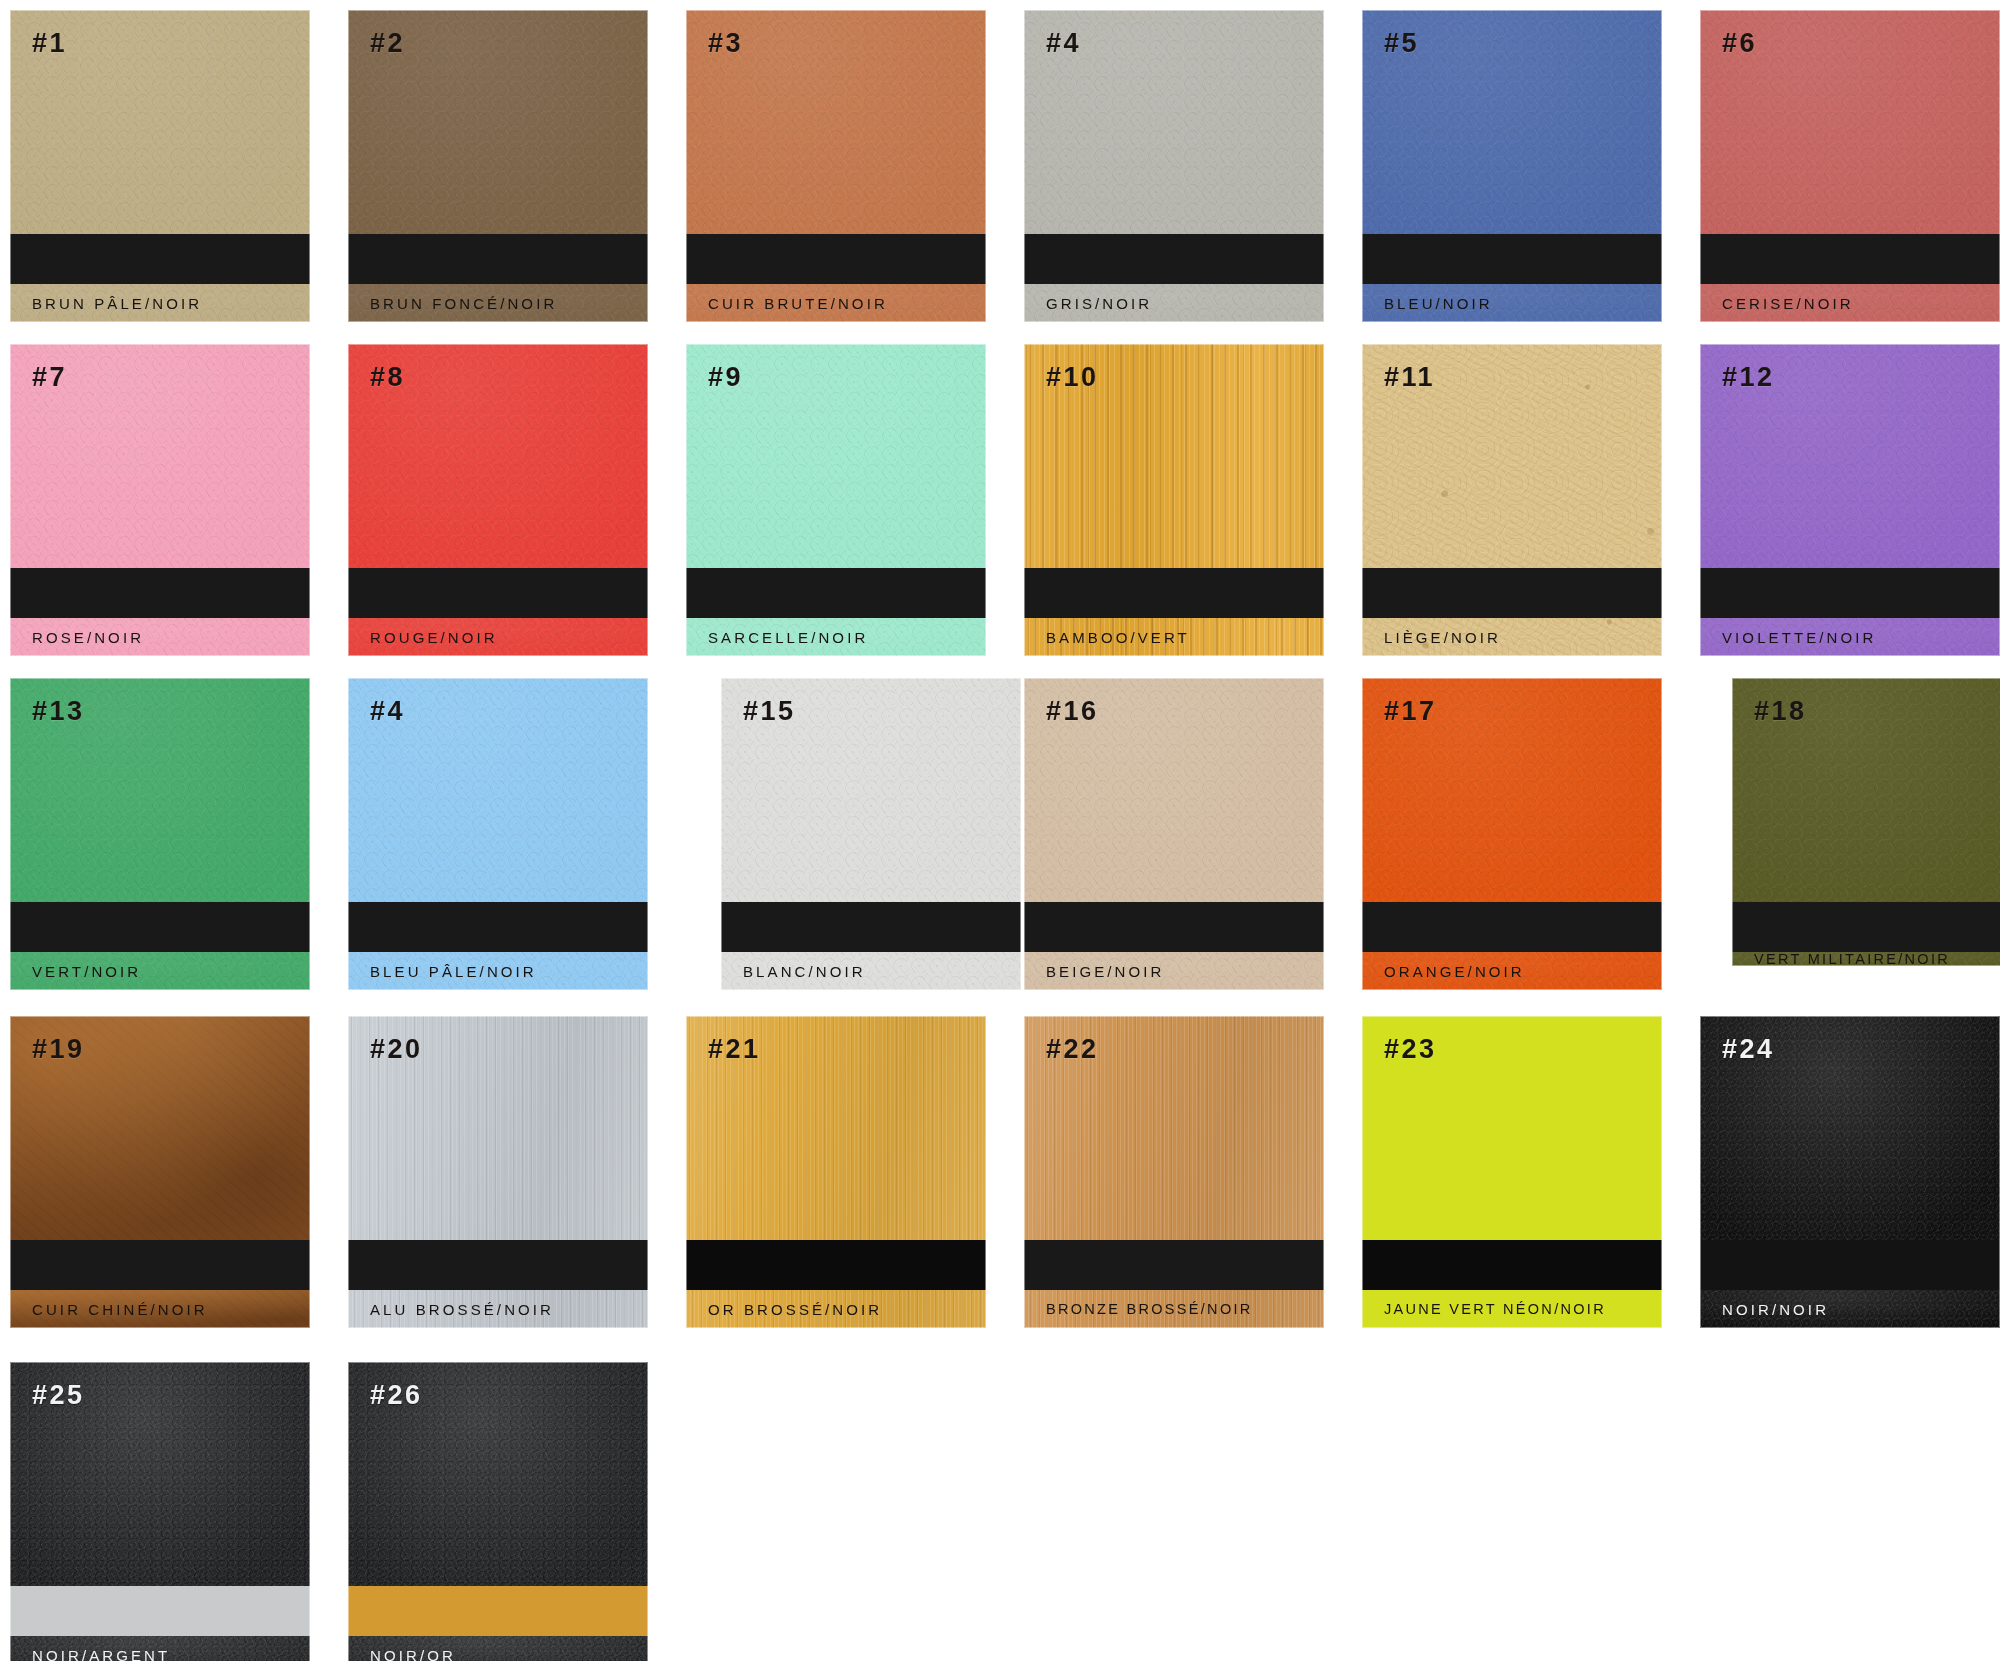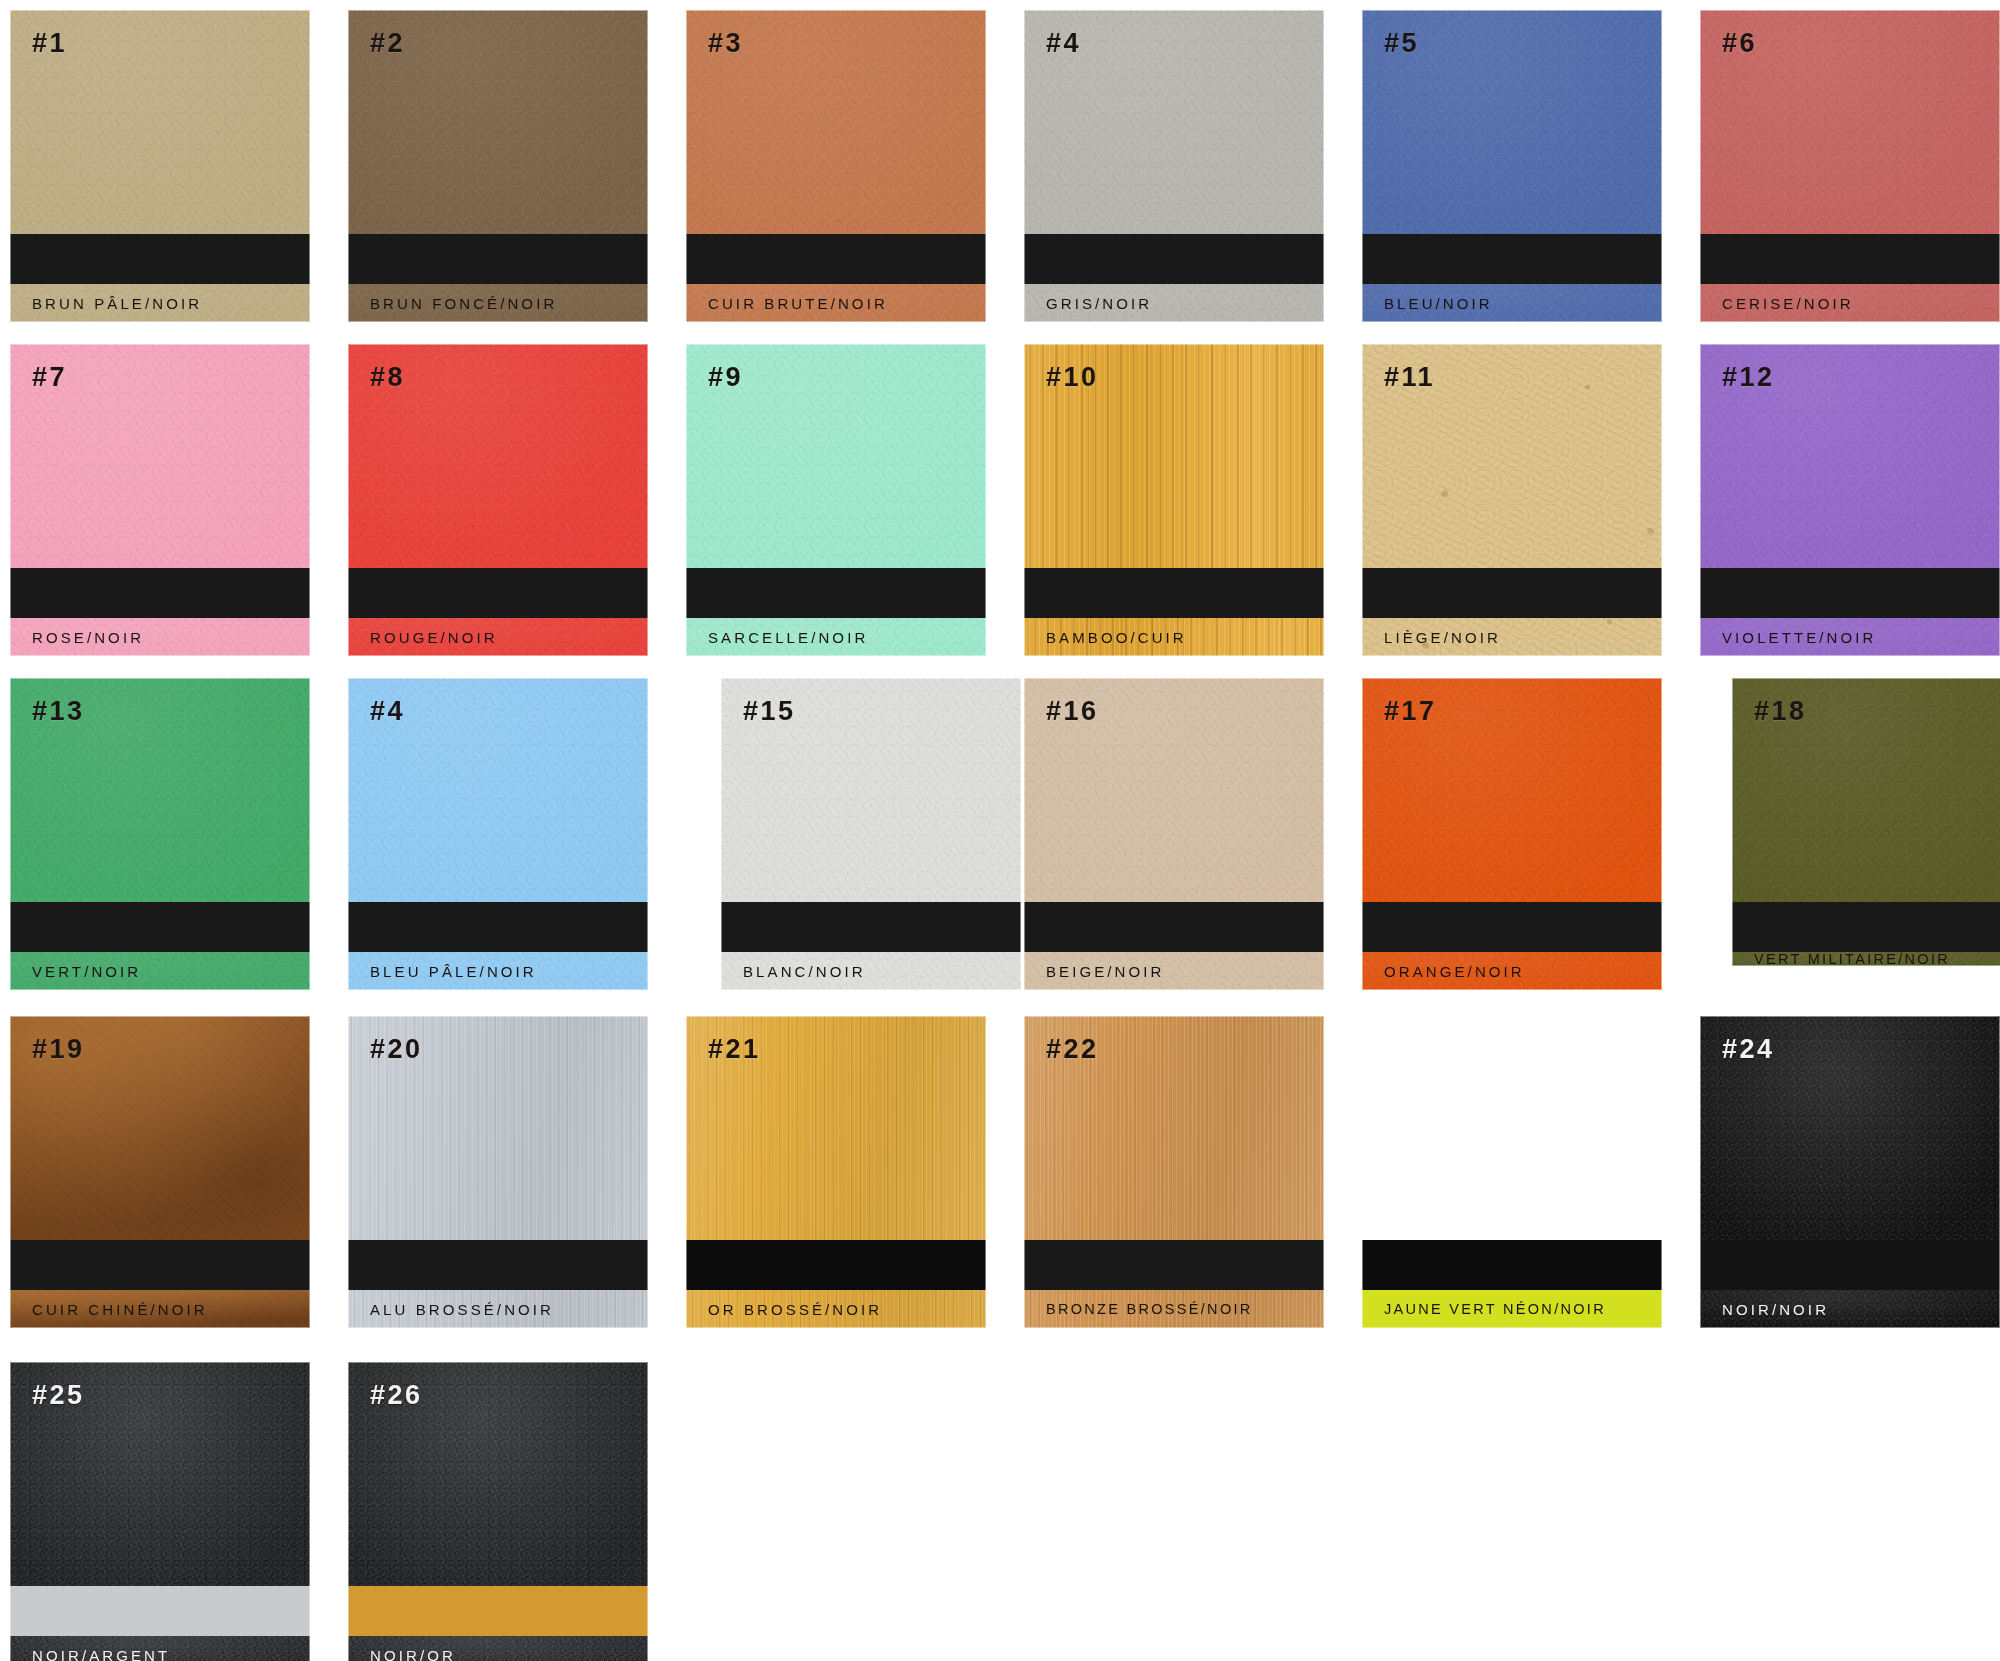--- a/index.html
+++ b/index.html
@@ -174,21 +174,21 @@
       </div>
     </div>
     <div class="swatch framed" style="left: 1024px; top: 344px; width: 300px; height: 312px;">
       <div class="field">
         <div class="tex" style="background:#e8ab33;background-image:repeating-linear-gradient(90deg,rgba(255,255,255,.16) 0px,rgba(255,255,255,.16) 1px,rgba(0,0,0,0) 1px,rgba(0,0,0,0) 5px),repeating-linear-gradient(90deg,rgba(120,70,10,.20) 0px,rgba(120,70,10,.20) 2px,rgba(0,0,0,0) 2px,rgba(0,0,0,0) 13px),repeating-linear-gradient(90deg,rgba(90,50,5,.12) 0px,rgba(90,50,5,.12) 1px,rgba(0,0,0,0) 1px,rgba(0,0,0,0) 31px),linear-gradient(90deg,rgba(255,255,255,.12),rgba(0,0,0,.05) 40%,rgba(255,255,255,.10) 70%,rgba(0,0,0,.07));"></div>
         <div class="idx">#10</div>
       </div>
       <div class="band" style="background: rgb(25, 25, 26);"></div>
       <div class="strip">
         <div class="tex" style="background:#e8ab33;background-image:repeating-linear-gradient(90deg,rgba(255,255,255,.16) 0px,rgba(255,255,255,.16) 1px,rgba(0,0,0,0) 1px,rgba(0,0,0,0) 5px),repeating-linear-gradient(90deg,rgba(120,70,10,.20) 0px,rgba(120,70,10,.20) 2px,rgba(0,0,0,0) 2px,rgba(0,0,0,0) 13px),repeating-linear-gradient(90deg,rgba(90,50,5,.12) 0px,rgba(90,50,5,.12) 1px,rgba(0,0,0,0) 1px,rgba(0,0,0,0) 31px),linear-gradient(90deg,rgba(255,255,255,.12),rgba(0,0,0,.05) 40%,rgba(255,255,255,.10) 70%,rgba(0,0,0,.07));"></div>
-        <div class="lbl">BAMBOO/CUIR</div>
+        <div class="lbl">BAMBOO/VERT</div>
       </div>
     </div>
     <div class="swatch framed" style="left: 1362px; top: 344px; width: 300px; height: 312px;">
       <div class="field">
         <div class="tex" style="background:#dcc38b;background-image:radial-gradient(circle at 12% 18%,rgba(150,110,55,.35) 0 2px,rgba(0,0,0,0) 3px),radial-gradient(circle at 34% 62%,rgba(150,110,55,.30) 0 3px,rgba(0,0,0,0) 4px),radial-gradient(circle at 68% 28%,rgba(150,110,55,.32) 0 2px,rgba(0,0,0,0) 3px),radial-gradient(circle at 83% 74%,rgba(150,110,55,.28) 0 3px,rgba(0,0,0,0) 4px),radial-gradient(circle at 52% 12%,rgba(255,245,215,.35) 0 3px,rgba(0,0,0,0) 4px),radial-gradient(circle at 20% 86%,rgba(255,245,215,.30) 0 2px,rgba(0,0,0,0) 3px),repeating-radial-gradient(circle at 30% 40%,rgba(140,100,50,.10) 0 1px,rgba(0,0,0,0) 1px 6px),repeating-radial-gradient(circle at 75% 65%,rgba(255,250,225,.12) 0 1px,rgba(0,0,0,0) 1px 7px),repeating-linear-gradient(27deg,rgba(130,95,45,.07) 0 2px,rgba(0,0,0,0) 2px 7px);background-size:auto,auto,auto,auto,auto,auto,34px 34px,27px 27px,auto;"></div>
         <div class="idx">#11</div>
       </div>
       <div class="band" style="background: rgb(25, 25, 26);"></div>
       <div class="strip">
         <div class="tex" style="background:#dcc38b;background-image:radial-gradient(circle at 12% 18%,rgba(150,110,55,.35) 0 2px,rgba(0,0,0,0) 3px),radial-gradient(circle at 34% 62%,rgba(150,110,55,.30) 0 3px,rgba(0,0,0,0) 4px),radial-gradient(circle at 68% 28%,rgba(150,110,55,.32) 0 2px,rgba(0,0,0,0) 3px),radial-gradient(circle at 83% 74%,rgba(150,110,55,.28) 0 3px,rgba(0,0,0,0) 4px),radial-gradient(circle at 52% 12%,rgba(255,245,215,.35) 0 3px,rgba(0,0,0,0) 4px),radial-gradient(circle at 20% 86%,rgba(255,245,215,.30) 0 2px,rgba(0,0,0,0) 3px),repeating-radial-gradient(circle at 30% 40%,rgba(140,100,50,.10) 0 1px,rgba(0,0,0,0) 1px 6px),repeating-radial-gradient(circle at 75% 65%,rgba(255,250,225,.12) 0 1px,rgba(0,0,0,0) 1px 7px),repeating-linear-gradient(27deg,rgba(130,95,45,.07) 0 2px,rgba(0,0,0,0) 2px 7px);background-size:auto,auto,auto,auto,auto,auto,34px 34px,27px 27px,auto;"></div>
@@ -310,20 +310,24 @@
         <div class="tex" style="background:#cf9350;background-image:repeating-linear-gradient(90deg,rgba(255,255,255,.14) 0px,rgba(255,255,255,.14) 1px,rgba(0,0,0,0) 1px,rgba(0,0,0,0) 4px),repeating-linear-gradient(90deg,rgba(0,0,0,.07) 0px,rgba(0,0,0,.07) 1px,rgba(0,0,0,0) 1px,rgba(0,0,0,0) 9px),linear-gradient(100deg,rgba(255,255,255,.22),rgba(255,255,255,0) 35%,rgba(0,0,0,.06) 62%,rgba(255,255,255,.14));"></div>
         <div class="idx">#22</div>
       </div>
       <div class="band" style="background: rgb(25, 25, 26);"></div>
       <div class="strip">
         <div class="tex" style="background:#cf9350;background-image:repeating-linear-gradient(90deg,rgba(255,255,255,.14) 0px,rgba(255,255,255,.14) 1px,rgba(0,0,0,0) 1px,rgba(0,0,0,0) 4px),repeating-linear-gradient(90deg,rgba(0,0,0,.07) 0px,rgba(0,0,0,.07) 1px,rgba(0,0,0,0) 1px,rgba(0,0,0,0) 9px),linear-gradient(100deg,rgba(255,255,255,.22),rgba(255,255,255,0) 35%,rgba(0,0,0,.06) 62%,rgba(255,255,255,.14));"></div>
         <div class="lbl tight">BRONZE BROSSÉ/NOIR</div>
       </div>
     </div>
     <div class="swatch framed" style="left: 1362px; top: 1016px; width: 300px; height: 312px;">
+      <div class="field">
+        <div class="tex" style="background:#d2e020;"></div>
+        <div class="idx">#23</div>
+      </div>
       <div class="band" style="background: rgb(11, 11, 11);"></div>
       <div class="strip">
         <div class="tex" style="background:#d2e020;"></div>
         <div class="lbl tight">JAUNE VERT NÉON/NOIR</div>
       </div>
     </div>
     <div class="swatch framed" style="left: 1700px; top: 1016px; width: 300px; height: 312px;">
       <div class="field">
         <div class="tex" style="background:#121212;background-image:radial-gradient(ellipse at 46% 32%,rgba(255,255,255,.13),rgba(0,0,0,0) 62%),repeating-radial-gradient(circle at 20% 30%,rgba(255,255,255,.055) 0 1px,rgba(0,0,0,0) 1px 4px),repeating-radial-gradient(circle at 70% 60%,rgba(0,0,0,.30) 0 1px,rgba(0,0,0,0) 1px 5px),repeating-radial-gradient(circle at 45% 80%,rgba(255,255,255,.045) 0 1px,rgba(0,0,0,0) 1px 6px),repeating-linear-gradient(63deg,rgba(255,255,255,.028) 0 1px,rgba(0,0,0,0) 1px 5px);background-size:auto,9px 9px,11px 11px,13px 13px,auto;"></div>
         <div class="idx light">#24</div>

